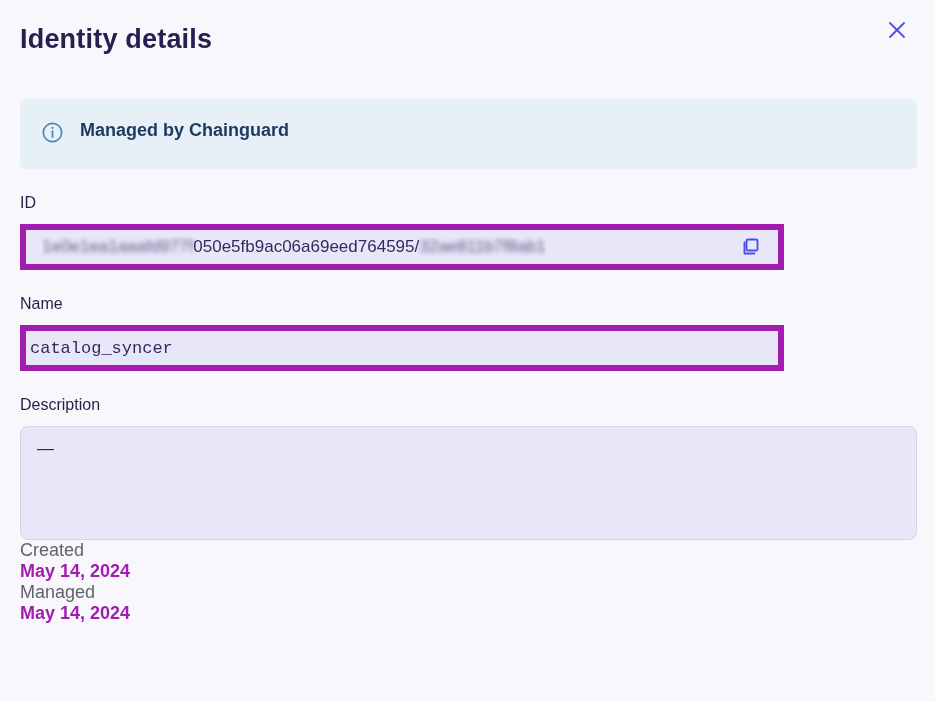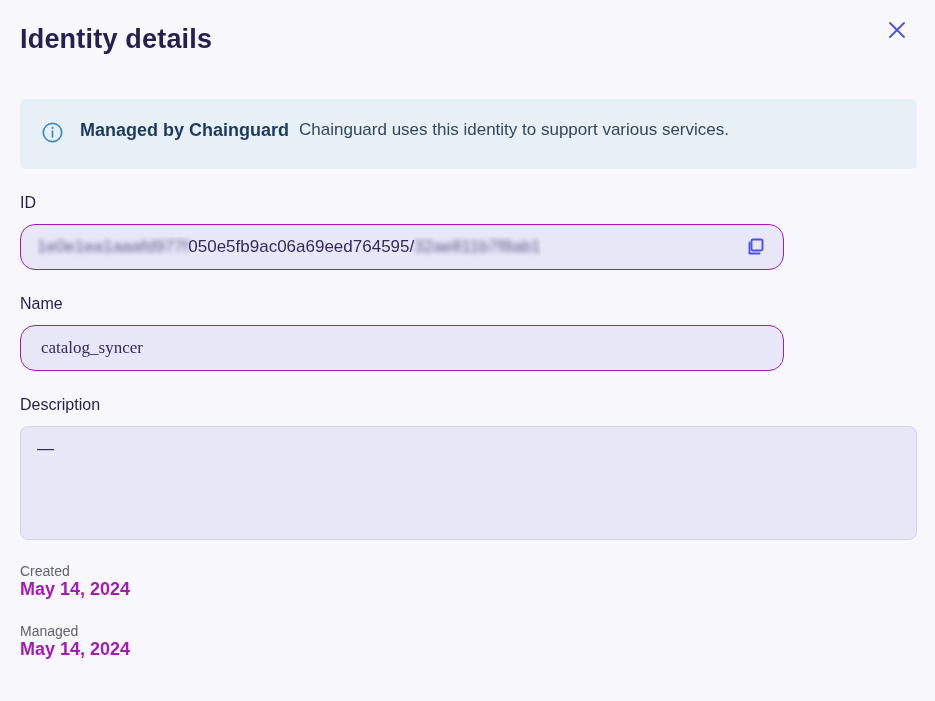--- a/index.html
+++ b/index.html
@@ -40,21 +40,21 @@
   .banner {
     margin-top: 44px;
     background: #E7F0F7;
     border-radius: 6px;
     display: flex;
     padding: 21px 24px 22px 22px;
     gap: 17px;
     width: 897px;
   }
   .banner .icon-wrap { flex: 0 0 auto; padding-top: 2px; }
-  .banner-texts { display: flex; flex-direction: row; gap: 10px; }
+  .banner-texts { display: flex; flex-direction: column; gap: 28px; }
   .banner-title {
     font-size: 18px;
     font-weight: 700;
     color: #1B3A5E;
   }
   .banner-body {
     font-size: 17px;
     color: #33475B;
   }
 
@@ -62,36 +62,36 @@
   .field-label {
     font-size: 16px;
     color: #241F49;
     margin-top: 25px;
   }
   .text-field {
     margin-top: 12px;
     width: 764px;
     height: 46px;
     background: #E7E7F8;
-    border: 1px solid #a21caf;
-    border-radius: 15px;
+    border: 6px solid #a21caf;
+    border-radius: 0;
     display: flex;
     align-items: center;
     padding: 0 14px 0 16px;
     font-size: 17px;
     color: #35295E;
   }
   .text-field.with-action { justify-content: space-between; }
   .id-value { white-space: nowrap; overflow: hidden; }
   .redacted { filter: blur(2.6px); opacity: 0.75; }
   input.text-field {
-    font-family: Liberation Serif, serif;
+    font-family: Liberation Mono, monospace;
     outline: none;
     display: block;
-    padding: 0 20px;
+    padding: 0 4px;
   }
   textarea.text-area {
     margin-top: 12px;
     width: 897px;
     height: 114px;
     background: #E7E7F8;
     border: 1px solid #D3D3EC;
     border-radius: 8px;
     padding: 12px 16px;
     font-size: 17px;
@@ -108,23 +108,22 @@
     width: 28px;
     height: 28px;
     display: flex;
     align-items: center;
     justify-content: center;
     flex: 0 0 auto;
   }
 
   
   .meta-label {
-    font-size: 14px;
+    font-size: 18px;
     color: #62626E;
-    margin-top: 23px;
   }
   .meta-value {
     font-size: 18px;
     font-weight: 600;
     color: #a21caf;
     margin-top: 0;
   }
 </style>
 </head>
 <body>
@@ -145,21 +144,20 @@
   <div class="banner">
     <span class="icon-wrap">
       <svg width="21" height="21" viewBox="0 0 21 21">
         <circle cx="10.5" cy="10.5" r="9.2" fill="none" stroke="#4288C0" stroke-width="1.7"></circle>
         <line x1="10.5" y1="9.2" x2="10.5" y2="15" stroke="#4288C0" stroke-width="1.7" stroke-linecap="round"></line>
         <circle cx="10.5" cy="5.9" r="1.1" fill="#4288C0"></circle>
       </svg>
     </span>
     <div class="banner-texts">
       <div class="banner-title">Managed by Chainguard</div>
-      <div class="banner-body">Chainguard uses this identity to support various services.</div>
     </div>
   </div>
 
   <div class="field-label">ID</div>
   <div class="text-field with-action" role="textbox" aria-readonly="true">
     <div class="id-value">
       <span class="redacted">1e0e1ea1aaafd977f</span><span>050e5fb9ac06a69eed764595/</span><span class="redacted">32ae811b7f8ab1</span>
     </div>
     <button class="copy-btn" aria-label="Copy ID">
       <span style="display:flex;">

